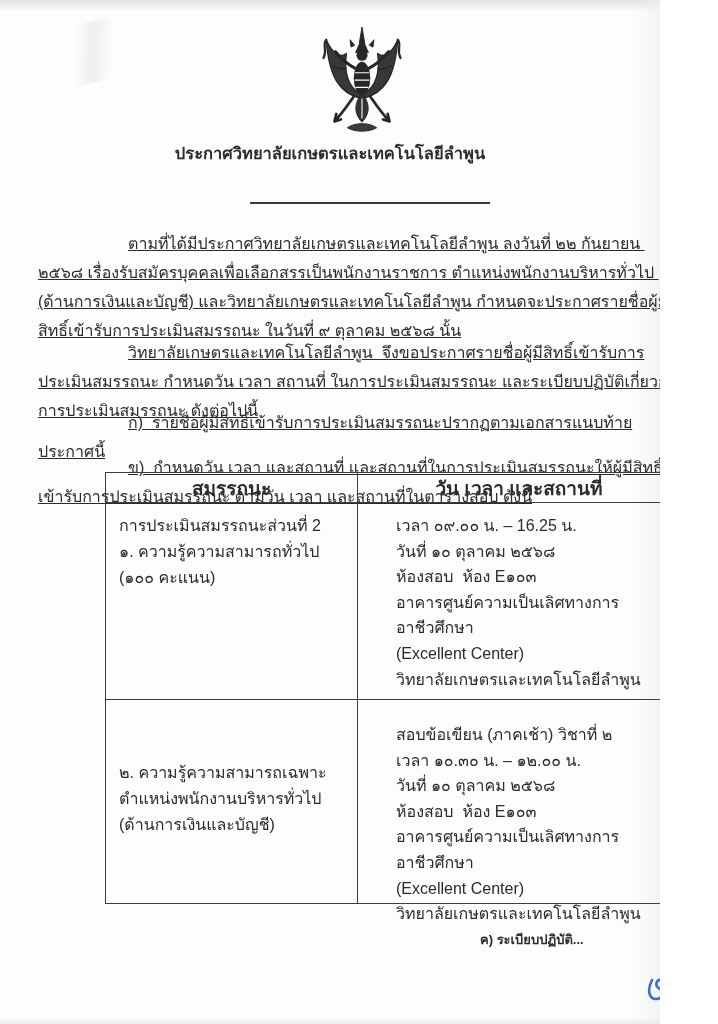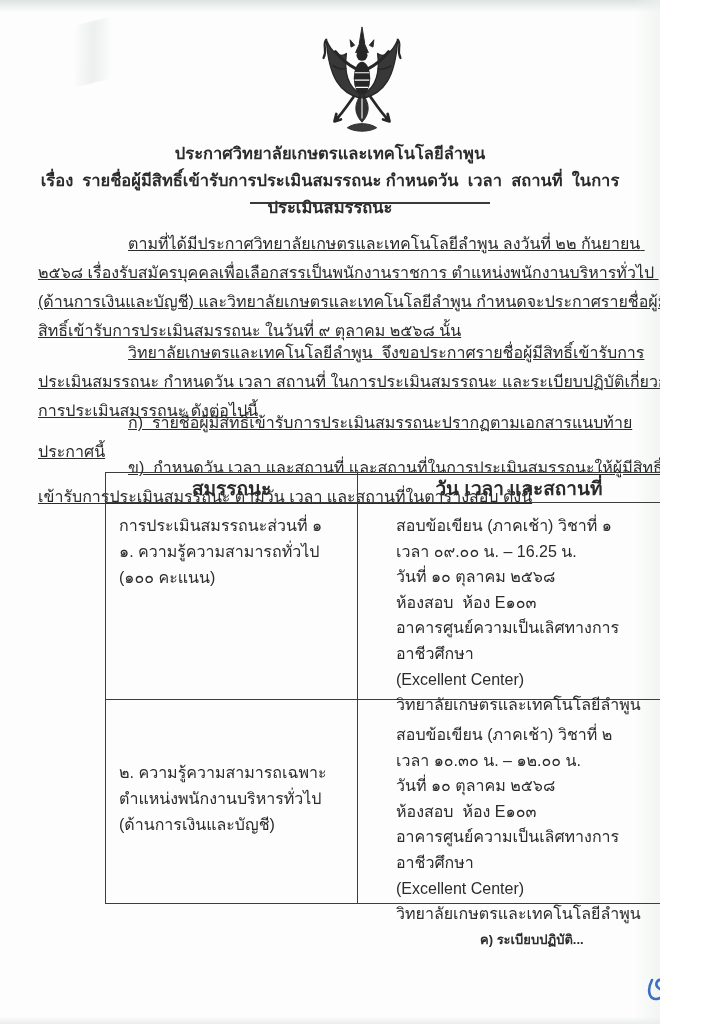--- a/index.html
+++ b/index.html
@@ -91,38 +91,36 @@
 
         <path d="M51,78 C44,88 38,97 30,105 M30,105 l7,-2 M30,105 l2,-8" fill="none" stroke-width="3" stroke-linecap="round"></path>
         <path d="M69,78 C76,88 82,97 90,105 M90,105 l-7,-2 M90,105 l-2,-8" fill="none" stroke-width="3" stroke-linecap="round"></path>
 
         <path d="M44,112 C52,106 68,106 76,112 C68,117 52,117 44,112 Z" fill-opacity=".9" stroke-width="1"></path>
       </g>
     </svg>
   </div>
 
   <div class="title title-1">ประกาศวิทยาลัยเกษตรและเทคโนโลยีลำพูน</div>
-  <div class="title title-2">เรื่อง  รายชื่อผู้มีสิทธิ์เข้ารับการประเมินสมรรถนะ กำหนดวัน  เวลา  สถานที่  ในการประเมินสมรรถนะ</div>
   <div class="rule"></div>
 
   <p class="para para-1">ตามที่ได้มีประกาศวิทยาลัยเกษตรและเทคโนโลยีลำพูน ลงวันที่ ๒๒ กันยายน ๒๕๖๘ เรื่องรับสมัครบุคคลเพื่อเลือกสรรเป็นพนักงานราชการ ตำแหน่งพนักงานบริหารทั่วไป (ด้านการเงินและบัญชี) และวิทยาลัยเกษตรและเทคโนโลยีลำพูน กำหนดจะประกาศรายชื่อผู้มีสิทธิ์เข้ารับการประเมินสมรรถนะ ในวันที่ ๙ ตุลาคม ๒๕๖๘ นั้น</p>
   <p class="para para-2">วิทยาลัยเกษตรและเทคโนโลยีลำพูน  จึงขอประกาศรายชื่อผู้มีสิทธิ์เข้ารับการประเมินสมรรถนะ กำหนดวัน เวลา สถานที่ ในการประเมินสมรรถนะ และระเบียบปฏิบัติเกี่ยวกับการประเมินสมรรถนะ ดังต่อไปนี้</p>
   <p class="para item-a">ก)  รายชื่อผู้มีสิทธิ์เข้ารับการประเมินสมรรถนะปรากฏตามเอกสารแนบท้ายประกาศนี้</p>
   <p class="para item-b">ข)  กำหนดวัน เวลา และสถานที่ และสถานที่ในการประเมินสมรรถนะให้ผู้มีสิทธิ์เข้ารับการประเมินสมรรถนะ ตามวัน เวลา และสถานที่ในตารางสอบ ดังนี้</p>
 
   <div class="exam-table">
     <div class="cell col-left hcell">สมรรถนะ</div>
     <div class="cell hcell">วัน เวลา และสถานที่</div>
 
     <div class="cell col-left ccell r1">
-      <div class="cell-line">การประเมินสมรรถนะส่วนที่ ๑</div>
+      <div class="cell-line">การประเมินสมรรถนะส่วนที่ 2</div>
       <div class="cell-line">๑. ความรู้ความสามารถทั่วไป (๑๐๐ คะแนน)</div>
     </div>
     <div class="cell scell r1">
-      <div class="cell-line">สอบข้อเขียน (ภาคเช้า) วิชาที่ ๑</div>
       <div class="cell-line">เวลา ๐๙.๐๐ น. – 16.25 น.</div>
       <div class="cell-line">วันที่ ๑๐ ตุลาคม ๒๕๖๘</div>
       <div class="cell-line">ห้องสอบ  ห้อง E๑๐๓</div>
       <div class="cell-line">อาคารศูนย์ความเป็นเลิศทางการอาชีวศึกษา</div>
       <div class="cell-line">(Excellent Center)</div>
       <div class="cell-line">วิทยาลัยเกษตรและเทคโนโลยีลำพูน</div>
     </div>
 
     <div class="cell col-left ccell r2 row-last">
       <div class="cell-line">๒. ความรู้ความสามารถเฉพาะตำแหน่งพนักงานบริหารทั่วไป (ด้านการเงินและบัญชี)</div>

